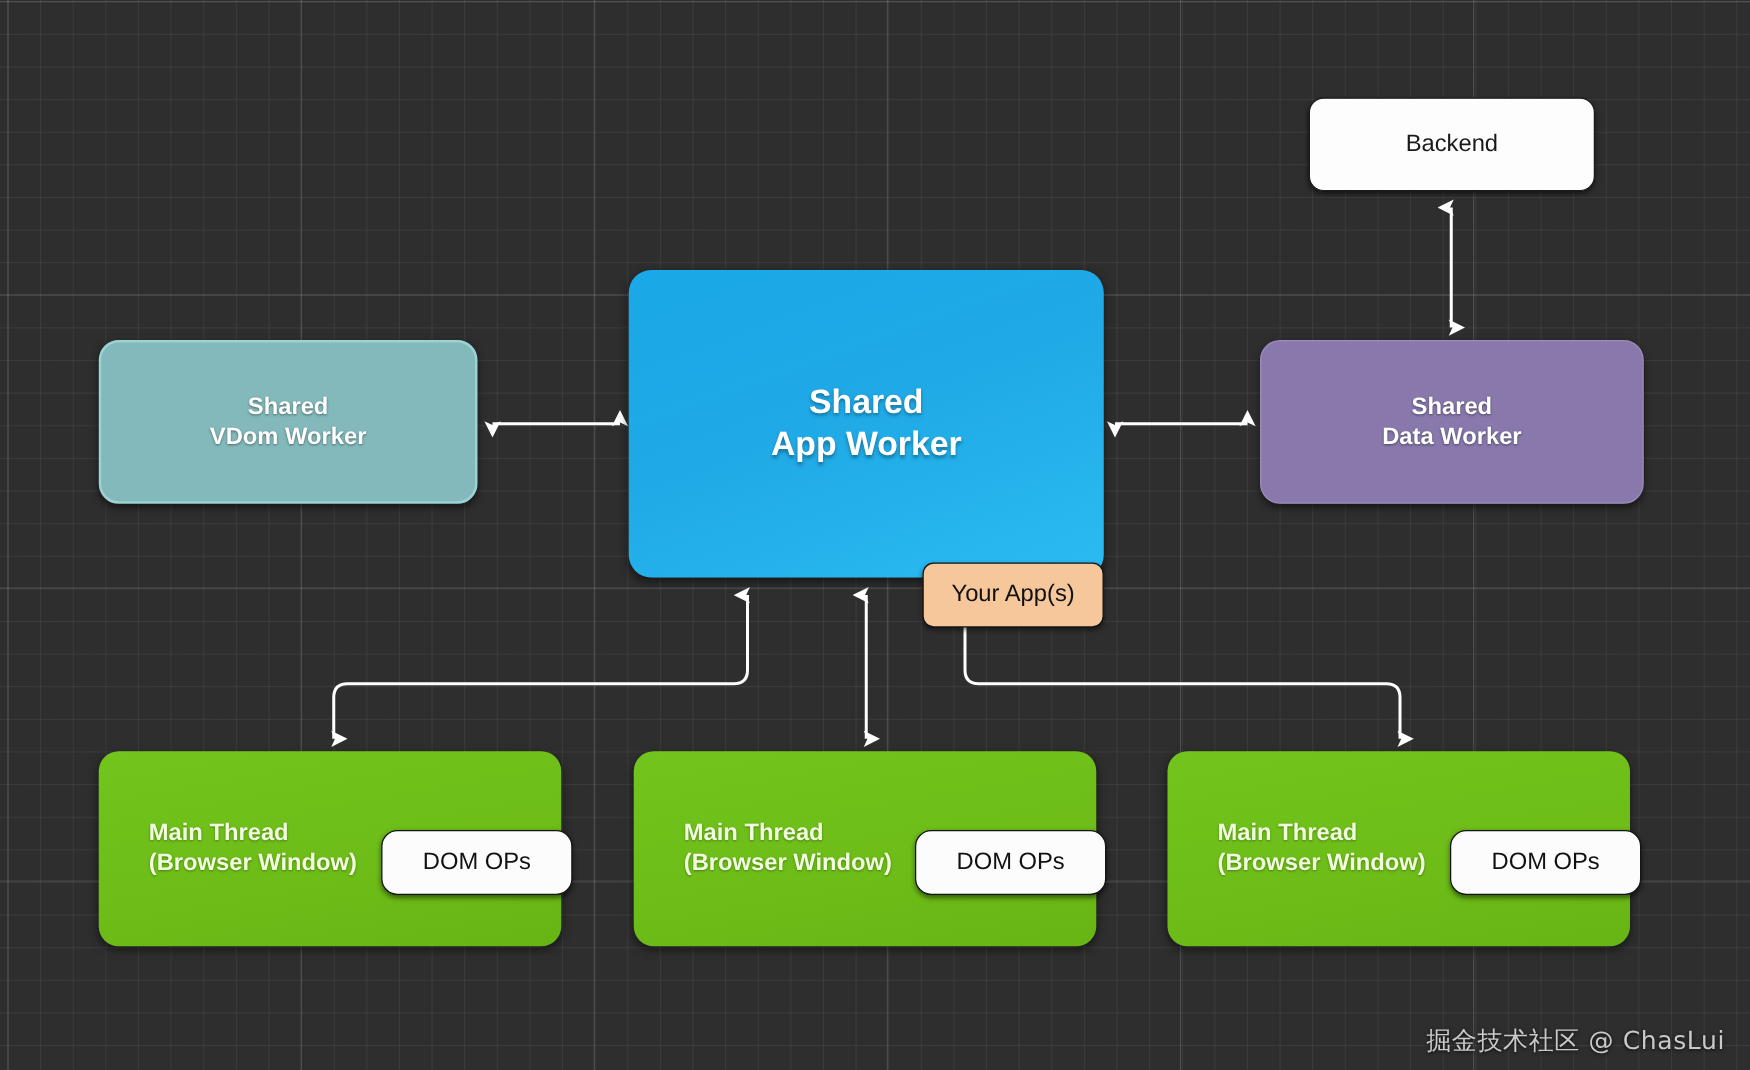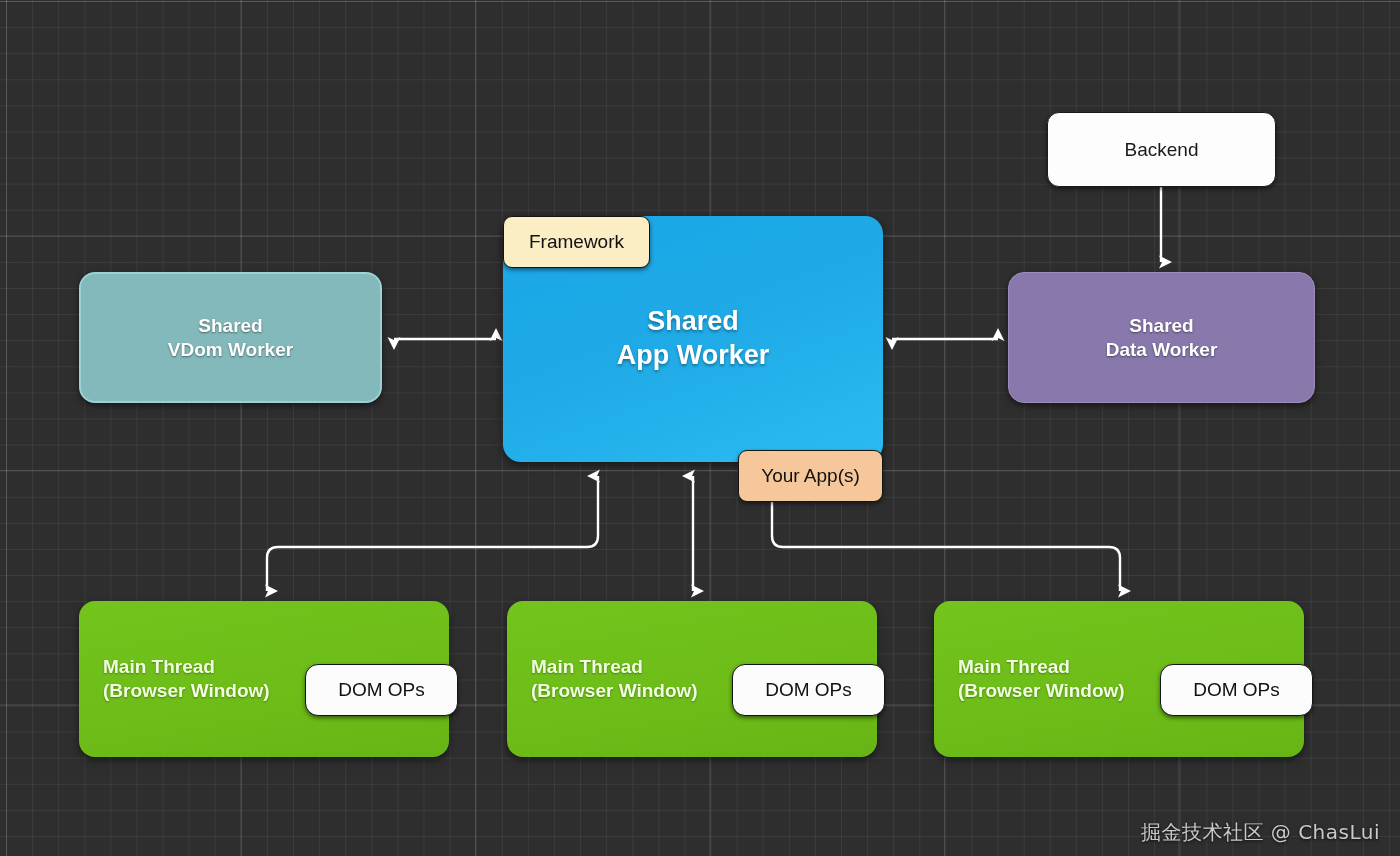--- a/index.html
+++ b/index.html
@@ -54,21 +54,20 @@
   
   .n-backend {
     left: 1047px; top: 78px;
     width: 229px; height: 75px;
     background: #fdfdfd;
     border: 1.5px solid #1b1b1b;
     border-radius: 12px;
     color: #1a1a1a;
     font-size: 19px;
     box-shadow: 0 2px 4px rgba(0,0,0,0.55);
-    margin-top: 34px;
   }
 
   
   .n-vdom {
     left: 79px; top: 272px;
     width: 303px; height: 131px;
     background: #83b9bb;
     border: 2px solid #9bd2d4;
     border-radius: 16px;
     color: #ffffff;
@@ -111,21 +110,21 @@
     top: 601px;
     background: linear-gradient(170deg, #73c41d 0%, #6dbc18 60%, #66b514 100%);
     border-radius: 16px;
     color: #f2ffdf;
     font-size: 19px;
     font-weight: bold;
     text-shadow: 0 1px 2px rgba(0,0,0,0.35);
     box-shadow: 0 3px 7px rgba(0,0,0,0.5);
     justify-content: flex-start;
     align-items: center;
-    padding-left: 24px;
+    padding-left: 40px;
     text-align: left;
   }
   .n-main-1 { left: 79px; }
   .n-main-2 { left: 507px; }
   .n-main-3 { left: 934px; }
 
   
   .badge {
     position: absolute;
     display: flex;
@@ -234,23 +233,20 @@
   <div class="node n-main n-main-2">
     <span class="node-label">Main Thread
 (Browser Window)</span>
   </div>
 
   <div class="node n-main n-main-3">
     <span class="node-label">Main Thread
 (Browser Window)</span>
   </div>
 
-  <div class="badge b-framework">
-    <span>Framework</span>
-  </div>
 
   <div class="badge b-yourapp">
     <span>Your App(s)</span>
   </div>
 
   <div class="badge b-domops b-domops-1">
     <span>DOM OPs</span>
   </div>
 
   <div class="badge b-domops b-domops-2">

